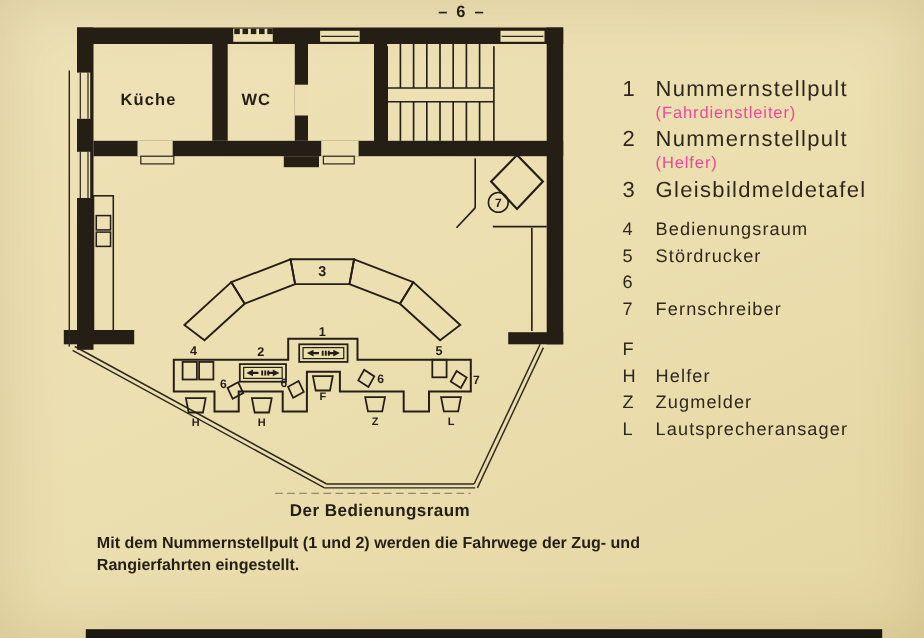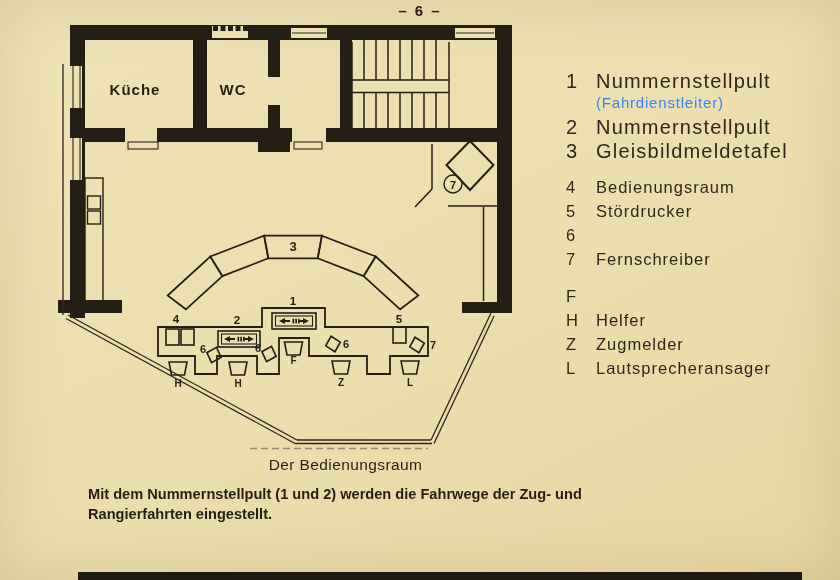--- a/index.html
+++ b/index.html
@@ -12,27 +12,27 @@
   .pageno{
     position:absolute;left:340px;top:2px;width:160px;text-align:center;
     font-size:15px;font-weight:bold;letter-spacing:2px;color:#241f16;
   }
   svg{position:absolute;left:0;top:0;}
   
   .legend{position:absolute;left:566px;top:70px;width:270px;color:#2e281c;}
   .lg-row{display:flex;align-items:baseline;}
   .lg-key{width:30px;flex:0 0 30px;}
   .lg-main{font-size:20px;letter-spacing:1.2px;margin-bottom:1px;}
-  .lg-sub{margin-left:30px;font-size:15px;letter-spacing:.8px;margin-bottom:5px;color:#3b82f6;}
+  .lg-sub{margin-left:30px;font-size:15px;letter-spacing:.8px;margin-bottom:5px;color:#ec4899;}
   .lg-small{font-size:16.5px;letter-spacing:1px;margin-bottom:5px;}
   .gap-a{margin-top:15px;}
   .gap-b{margin-top:18px;}
   
   .caption{position:absolute;left:88px;top:456px;width:515px;color:#241f15;}
-  .cap-title{font-size:15.5px;font-weight:normal;text-align:center;letter-spacing:.4px;margin-bottom:10px;}
+  .cap-title{font-size:15.5px;font-weight:bold;text-align:center;letter-spacing:.4px;margin-bottom:10px;}
   .cap-line{font-size:14.6px;font-weight:bold;line-height:20px;}
   .cap-line3{margin-top:7px;}
   .botbar{position:absolute;left:78px;top:572px;width:724px;height:8px;background:#1d1811;}
 </style>
 </head>
 <body>
 
 <div class="pageno">– 6 –</div>
 
 <svg width="560" height="460" viewBox="0 0 560 460">
@@ -204,20 +204,21 @@
 <div class="legend">
   <div class="lg-row lg-main">
     <span class="lg-key">1</span>
     <span>Nummernstellpult</span>
   </div>
   <div class="lg-sub">(Fahrdienstleiter)</div>
   <div class="lg-row lg-main">
     <span class="lg-key">2</span>
     <span>Nummernstellpult</span>
   </div>
+  <div class="lg-sub">(Helfer)</div>
   <div class="lg-row lg-main">
     <span class="lg-key">3</span>
     <span>Gleisbildmeldetafel</span>
   </div>
 
   <div class="lg-row lg-small gap-a">
     <span class="lg-key">4</span>
     <span>Bedienungsraum</span>
   </div>
   <div class="lg-row lg-small">

